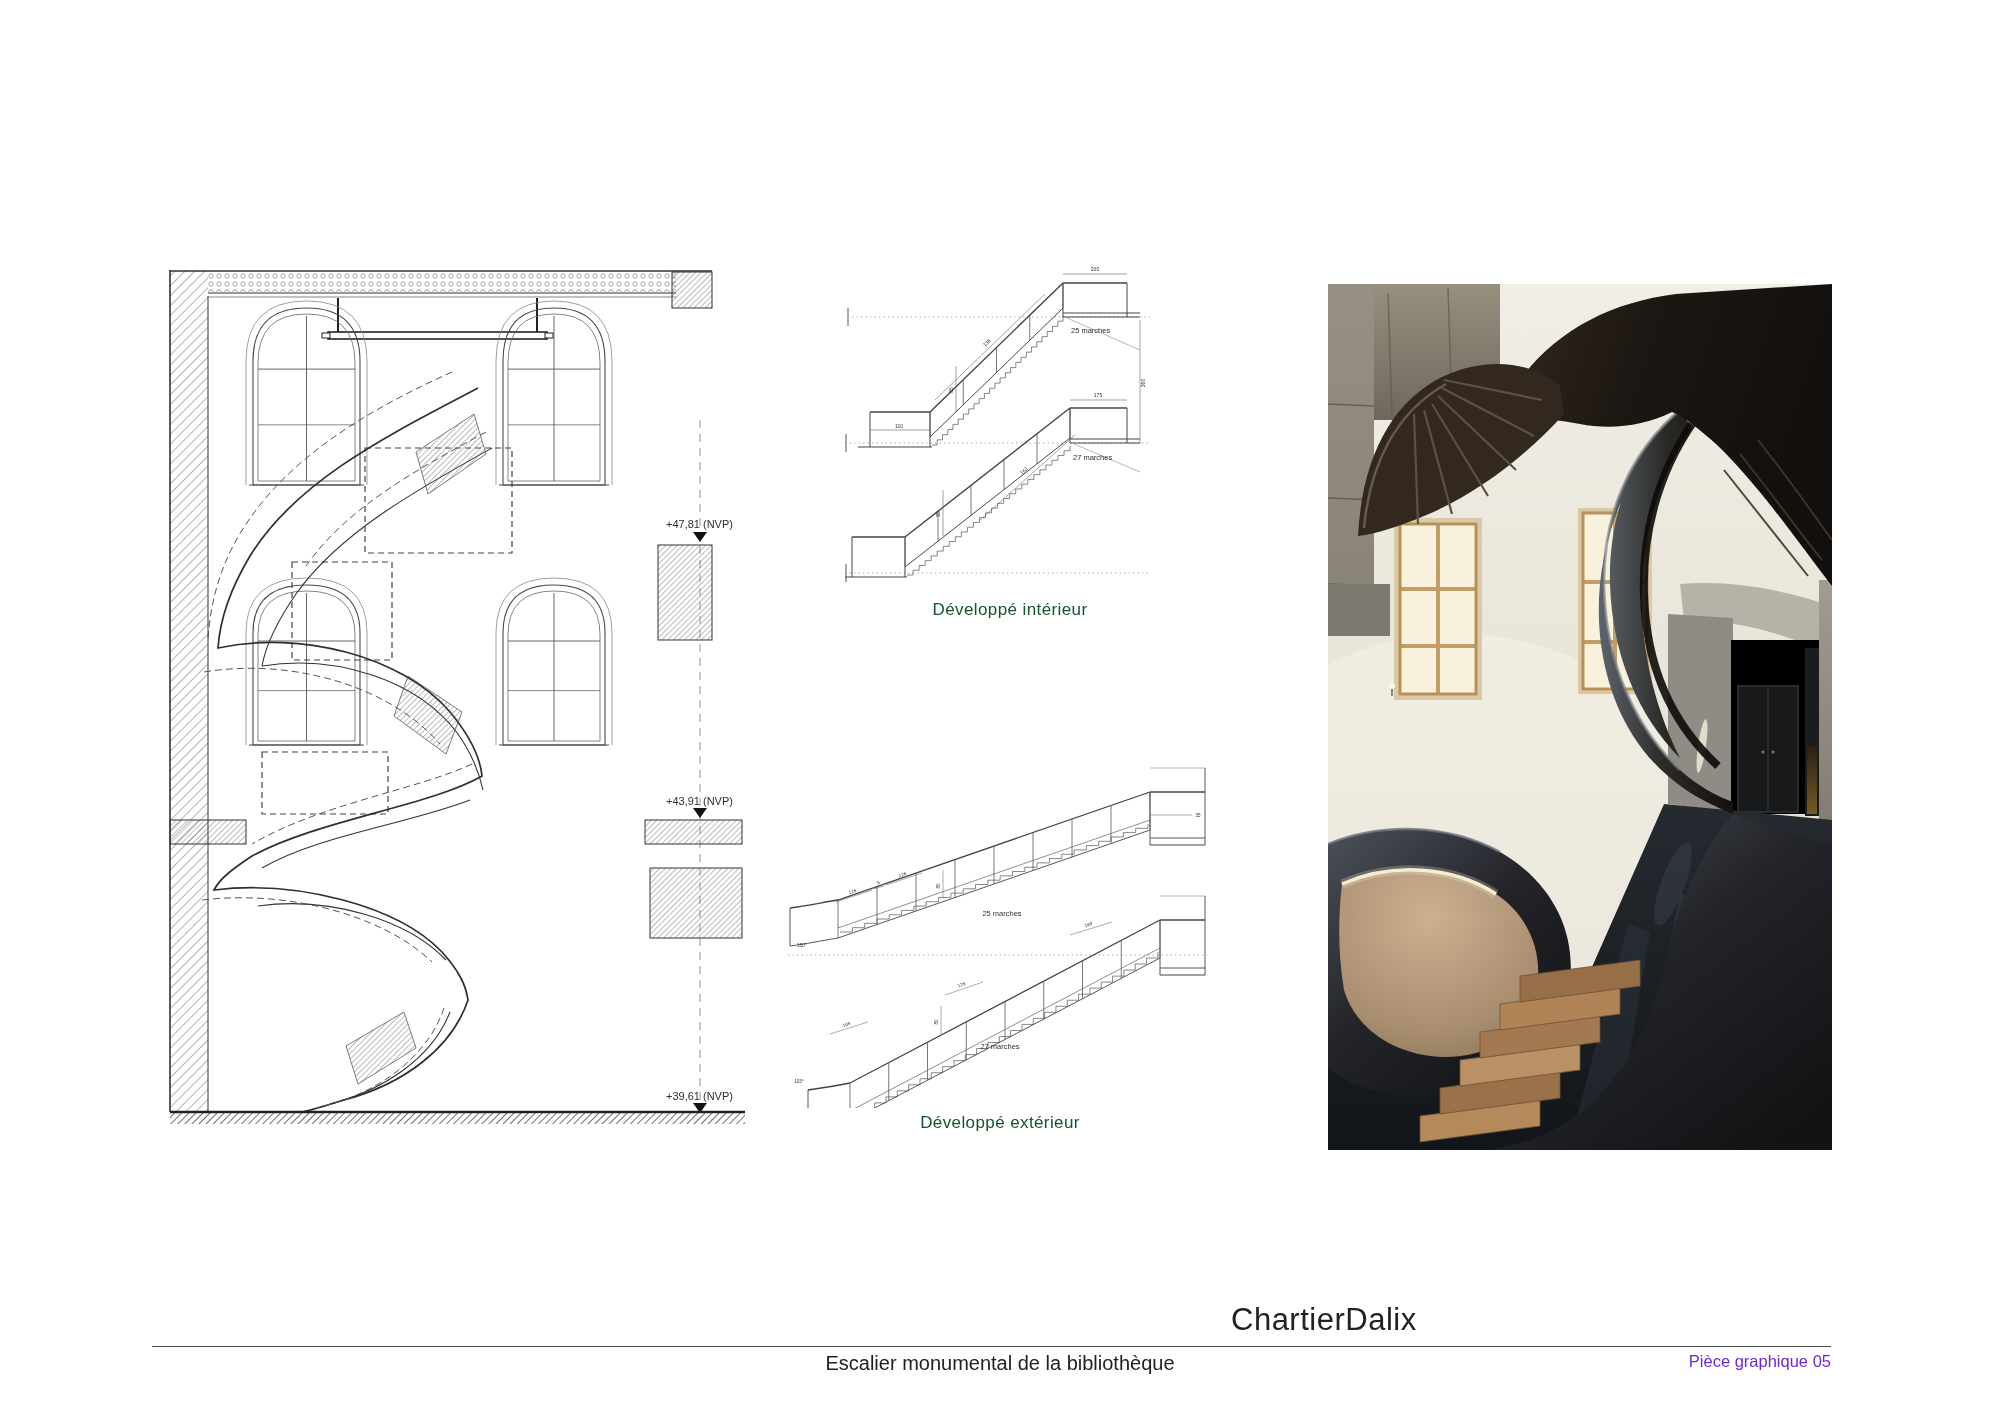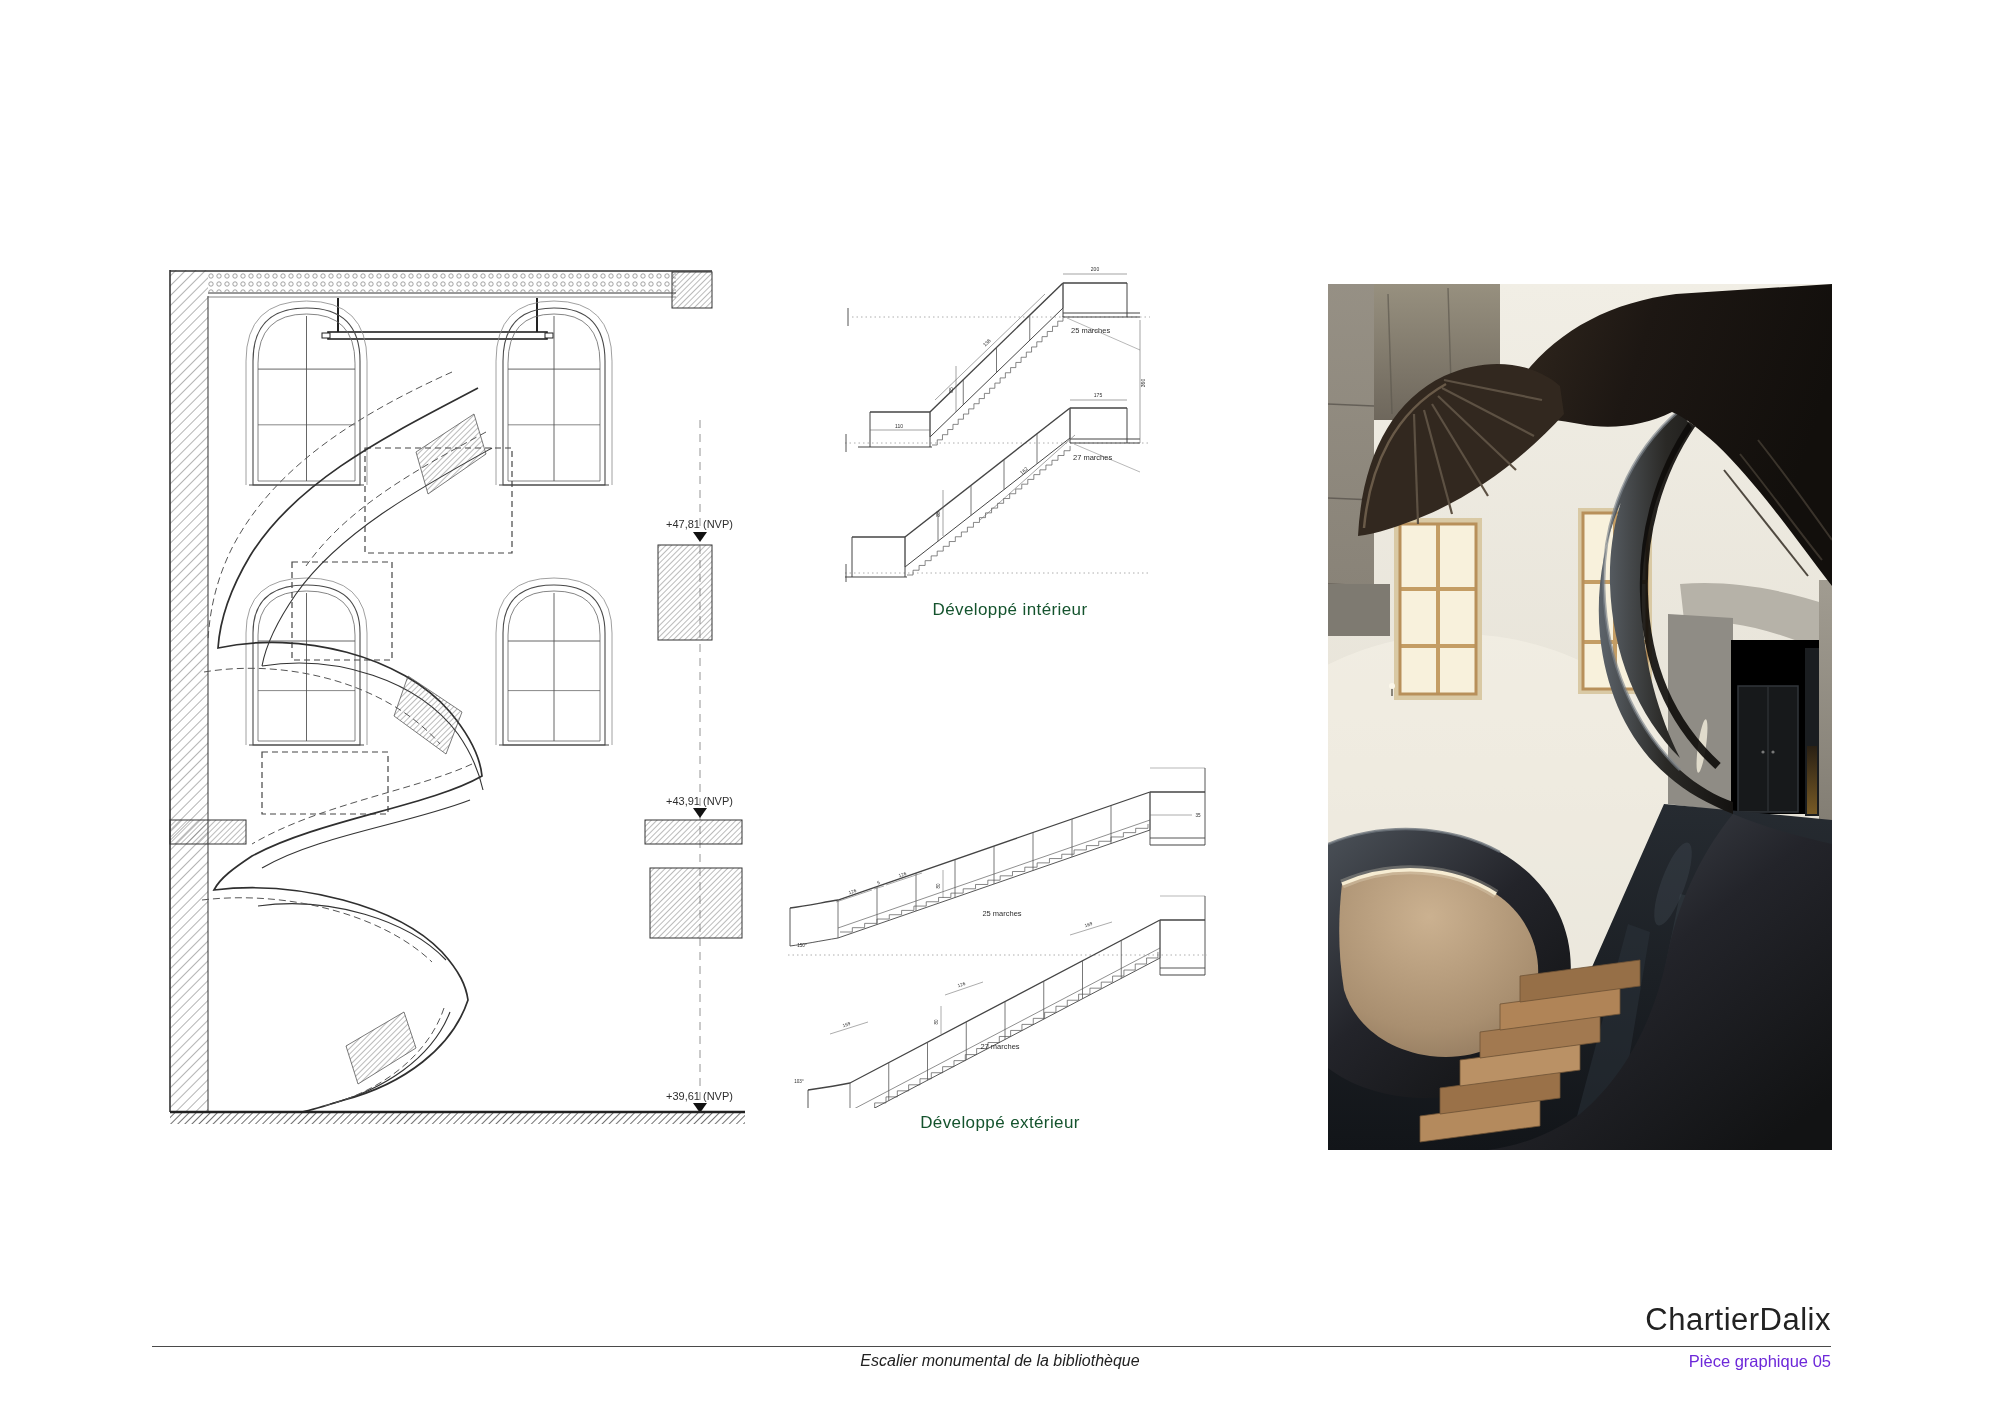--- a/index.html
+++ b/index.html
@@ -1,23 +1,23 @@
 <!DOCTYPE html>
 <html><head>
 <meta charset="utf-8">
 <style>
   html,body{margin:0;padding:0;background:#fff;}
   #sheet{position:relative;width:2000px;height:1414px;background:#ffffff;overflow:hidden;
          font-family:"Liberation Sans",sans-serif;color:#1f1f1f;}
   .abs{position:absolute;}
   .caption{font-size:17px;letter-spacing:.4px;color:#14532d;text-align:center;}
   #footer-line{position:absolute;left:152px;top:1346px;width:1679px;height:0;border-top:1.3px solid #4a4a4a;}
-  #studio{position:absolute;left:1231px;top:1302px;width:600px;text-align:right;
+  #studio{position:absolute;left:1231px;top:1302px;width:600px;text-align:left;
           font-size:31px;letter-spacing:.5px;color:#222;}
-  #sheet-title{position:absolute;left:600px;top:1352px;width:800px;text-align:center;font-size:16px;color:#222;font-style:italic;}
+  #sheet-title{position:absolute;left:600px;top:1352px;width:800px;text-align:center;font-size:20px;color:#222;}
   #sheet-number{position:absolute;left:1431px;top:1352px;width:400px;text-align:right;font-size:16.5px;color:#6d28d9;}
   svg text{font-family:"Liberation Sans",sans-serif;fill:#2e2e2e;}
 </style>
 </head>
 <body>
 
 <div id="sheet">
 
   <svg class="abs" style="left:160px;top:258px;" width="595" height="878" viewBox="160 258 595 878">
     <defs>

